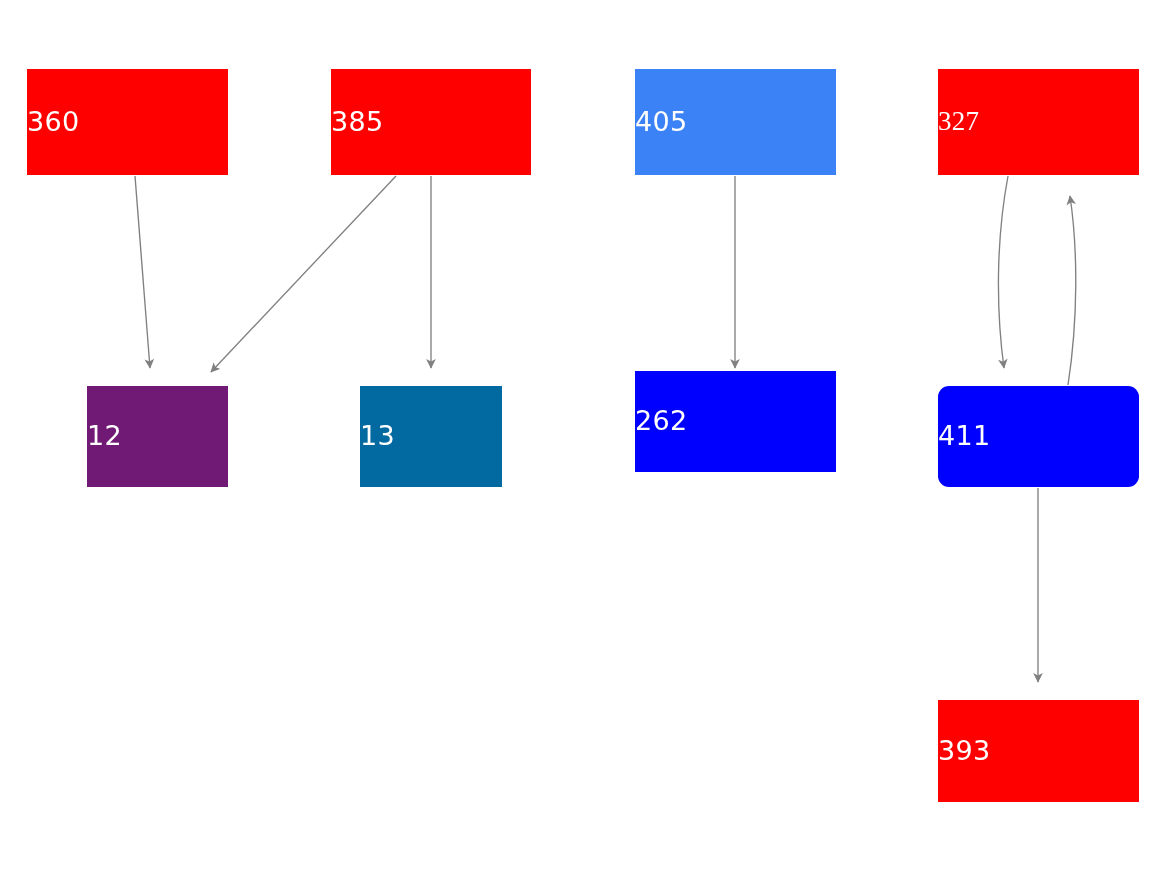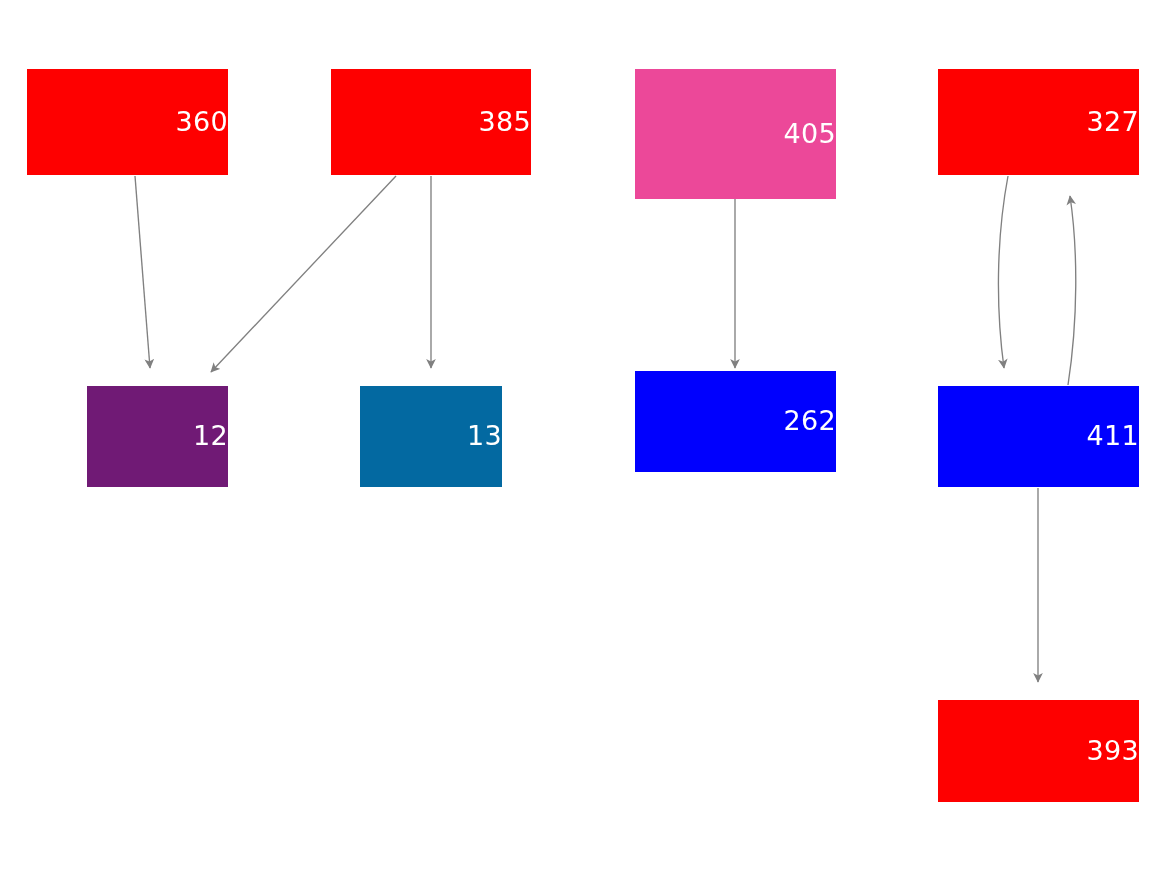--- a/index.html
+++ b/index.html
@@ -23,21 +23,21 @@
     top: 0;
     width: 1167px;
     height: 875px;
     pointer-events: none;
   }
   .node {
     position: absolute;
     box-sizing: border-box;
     display: flex;
     align-items: center;
-    justify-content: flex-end;
+    justify-content: flex-start;
     color: #ffffff;
     font-size: 27px;
     font-family: "DejaVu Sans", sans-serif;
     font-weight: 400;
     line-height: 1;
     letter-spacing: 0.3px;
     user-select: none;
   }
   .node-label {
     display: block;
@@ -66,36 +66,36 @@
       </g>
   </svg>
 
   <div id="nodes-layer">
       <div class="node" style="left: 27px; top: 69px; width: 201px; height: 106px; background: rgb(254, 0, 0); color: rgb(255, 255, 255);">
         <span class="node-label">360</span>
       </div>
       <div class="node" style="left: 331px; top: 69px; width: 200px; height: 106px; background: rgb(254, 0, 0); color: rgb(255, 255, 255);">
         <span class="node-label">385</span>
       </div>
-      <div class="node" style="left: 635px; top: 69px; width: 201px; height: 130px; background: #ec4899; color: rgb(255, 255, 255);">
+      <div class="node" style="left: 635px; top: 69px; width: 201px; height: 106px; background: #3b82f6; color: rgb(255, 255, 255);">
         <span class="node-label">405</span>
       </div>
-      <div class="node" style="left: 938px; top: 69px; width: 201px; height: 106px; background: rgb(254, 0, 0); color: rgb(255, 255, 255);">
+      <div class="node" style="left: 938px; top: 69px; width: 201px; height: 106px; background: rgb(254, 0, 0); color: rgb(255, 255, 255); font-family: Liberation Serif, serif;">
         <span class="node-label">327</span>
       </div>
       <div class="node" style="left: 87px; top: 386px; width: 141px; height: 101px; background: #701a75; color: rgb(255, 255, 255);">
         <span class="node-label">12</span>
       </div>
       <div class="node" style="left: 360px; top: 386px; width: 142px; height: 101px; background: #0369a1; color: rgb(255, 255, 255);">
         <span class="node-label">13</span>
       </div>
       <div class="node" style="left: 635px; top: 371px; width: 201px; height: 101px; background: rgb(0, 0, 254); color: rgb(255, 255, 255);">
         <span class="node-label">262</span>
       </div>
-      <div class="node" style="left: 938px; top: 386px; width: 201px; height: 101px; background: rgb(0, 0, 254); color: rgb(255, 255, 255);">
+      <div class="node" style="left: 938px; top: 386px; width: 201px; height: 101px; background: rgb(0, 0, 254); color: rgb(255, 255, 255); border-radius: 11px;">
         <span class="node-label">411</span>
       </div>
       <div class="node" style="left: 938px; top: 700px; width: 201px; height: 102px; background: rgb(254, 0, 0); color: rgb(255, 255, 255);">
         <span class="node-label">393</span>
       </div>
     </div>
 
 </div>
 
 </body></html>

